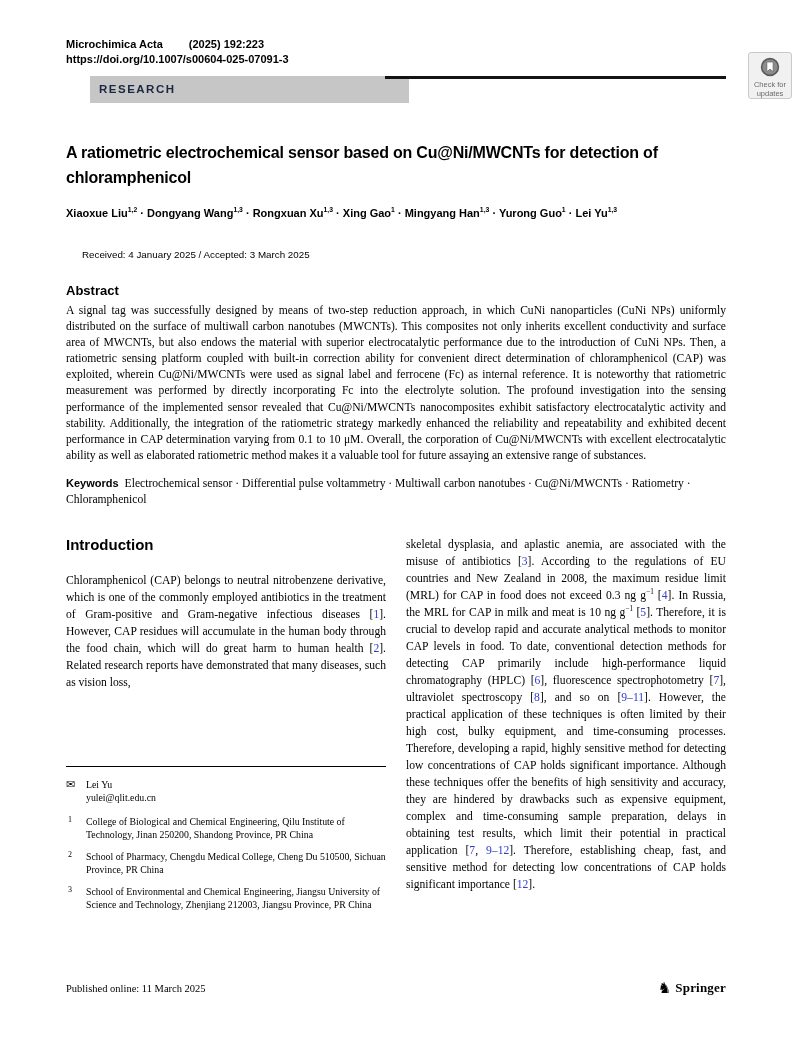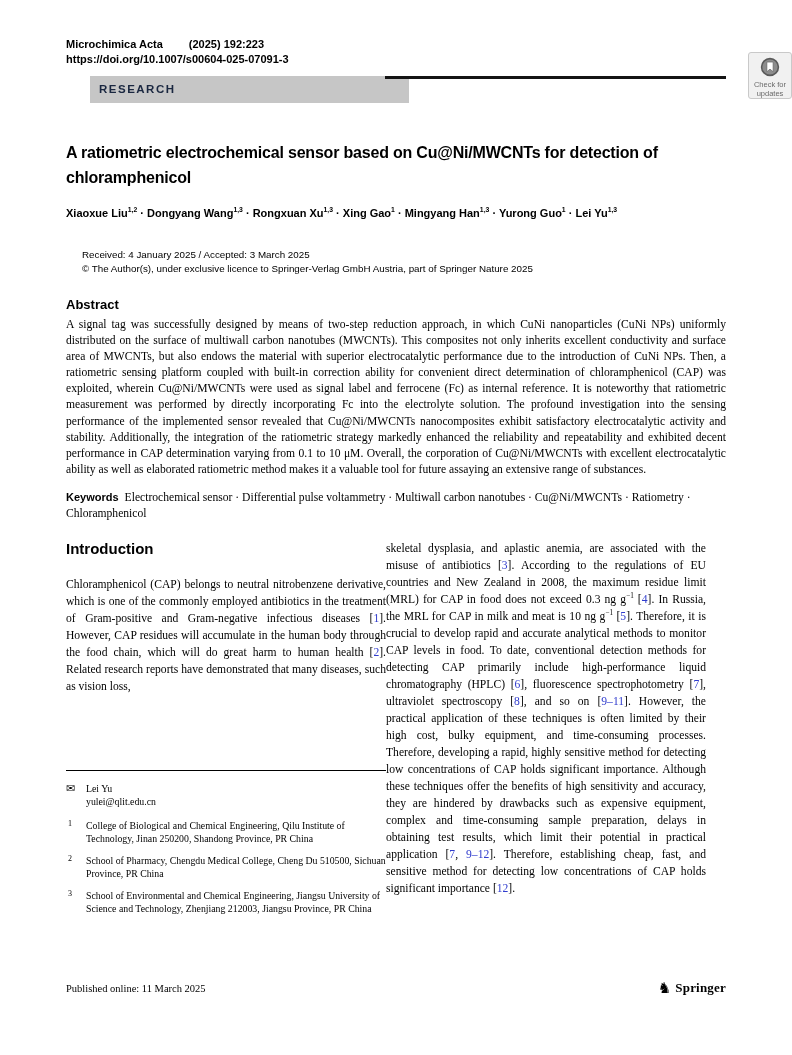--- a/index.html
+++ b/index.html
@@ -44,21 +44,21 @@
     margin-top:16px;
     font-family:"Liberation Sans", sans-serif; font-size:11px; font-weight:bold; line-height:15px;
   }
   .meta { margin-top:27px; font-family:"Liberation Sans", sans-serif; font-size:9.8px; line-height:14px;margin-left:16px; }
   
   .abstract-head { margin-top:21px; font-family:"Liberation Sans", sans-serif; font-size:13px; font-weight:bold; }
   .abstract-text { margin-top:5px; font-size:11.6px; line-height:16.1px; text-align:justify; }
   .keywords { margin-top:11px; font-size:11.6px; line-height:16.5px; }
   .kw-label { font-family:"Liberation Sans", sans-serif; font-size:11px; font-weight:bold; margin-right:6px; }
   
-  .columns { margin-top:17px; display:flex; }
+  .columns { margin-top:27px; display:flex; gap:20px; }
   .col { width:320px; min-height:384px; display:flex; flex-direction:column; }
   .intro-head { font-family:"Liberation Sans", sans-serif; font-size:15px; font-weight:bold; margin-bottom:19px; }
   .body-par { font-size:11.6px; line-height:17px; text-align:justify; }
   .sup { vertical-align:super; font-size:0.62em; line-height:0; }
   .link { color:#2f3bcd; cursor:pointer; }
   
   .footnote-block { margin-top:auto; }
   .fn-rule { border-top:1px solid #000; margin-bottom:11px; }
   .correspondence { display:flex; font-size:9.8px; line-height:13.5px; margin-bottom:10px; }
   .env-icon { width:20px; flex-shrink:0; font-size:11px; }
@@ -97,21 +97,20 @@
       </svg>
     </span>
     <div class="cb-text">Check for</div>
     <div class="cb-text">updates</div>
   </div>
 
   <h1 class="title">A ratiometric electrochemical sensor based on Cu@Ni/MWCNTs for detection of chloramphenicol</h1>
   <div class="authors"><span>Xiaoxue Liu</span><span class="sup">1,2</span><span> · </span><span>Dongyang Wang</span><span class="sup">1,3</span><span> · </span><span>Rongxuan Xu</span><span class="sup">1,3</span><span> · </span><span>Xing Gao</span><span class="sup">1</span><span> · </span><span>Mingyang Han</span><span class="sup">1,3</span><span> · </span><span>Yurong Guo</span><span class="sup">1</span><span> · </span><span>Lei Yu</span><span class="sup">1,3</span></div>
   <div class="meta">
     <div>Received: 4 January 2025 / Accepted: 3 March 2025</div>
-    <div>© The Author(s), under exclusive licence to Springer-Verlag GmbH Austria, part of Springer Nature 2025</div>
   </div>
 
   <div class="abstract-head">Abstract</div>
   <p class="abstract-text">A signal tag was successfully designed by means of two-step reduction approach, in which CuNi nanoparticles (CuNi NPs) uniformly distributed on the surface of multiwall carbon nanotubes (MWCNTs). This composites not only inherits excellent conductivity and surface area of MWCNTs, but also endows the material with superior electrocatalytic performance due to the introduction of CuNi NPs. Then, a ratiometric sensing platform coupled with built-in correction ability for convenient direct determination of chloramphenicol (CAP) was exploited, wherein Cu@Ni/MWCNTs were used as signal label and ferrocene (Fc) as internal reference. It is noteworthy that ratiometric measurement was performed by directly incorporating Fc into the electrolyte solution. The profound investigation into the sensing performance of the implemented sensor revealed that Cu@Ni/MWCNTs nanocomposites exhibit satisfactory electrocatalytic activity and stability. Additionally, the integration of the ratiometric strategy markedly enhanced the reliability and repeatability and exhibited decent performance in CAP determination varying from 0.1 to 10 μM. Overall, the corporation of Cu@Ni/MWCNTs with excellent electrocatalytic ability as well as elaborated ratiometric method makes it a valuable tool for future assaying an extensive range of substances.</p>
   <p class="keywords">
     <span class="kw-label">Keywords</span><span>Electrochemical sensor · Differential pulse voltammetry · Multiwall carbon nanotubes · Cu@Ni/MWCNTs · Ratiometry · Chloramphenicol</span>
   </p>
 
   <div class="columns">
     <div class="col">

